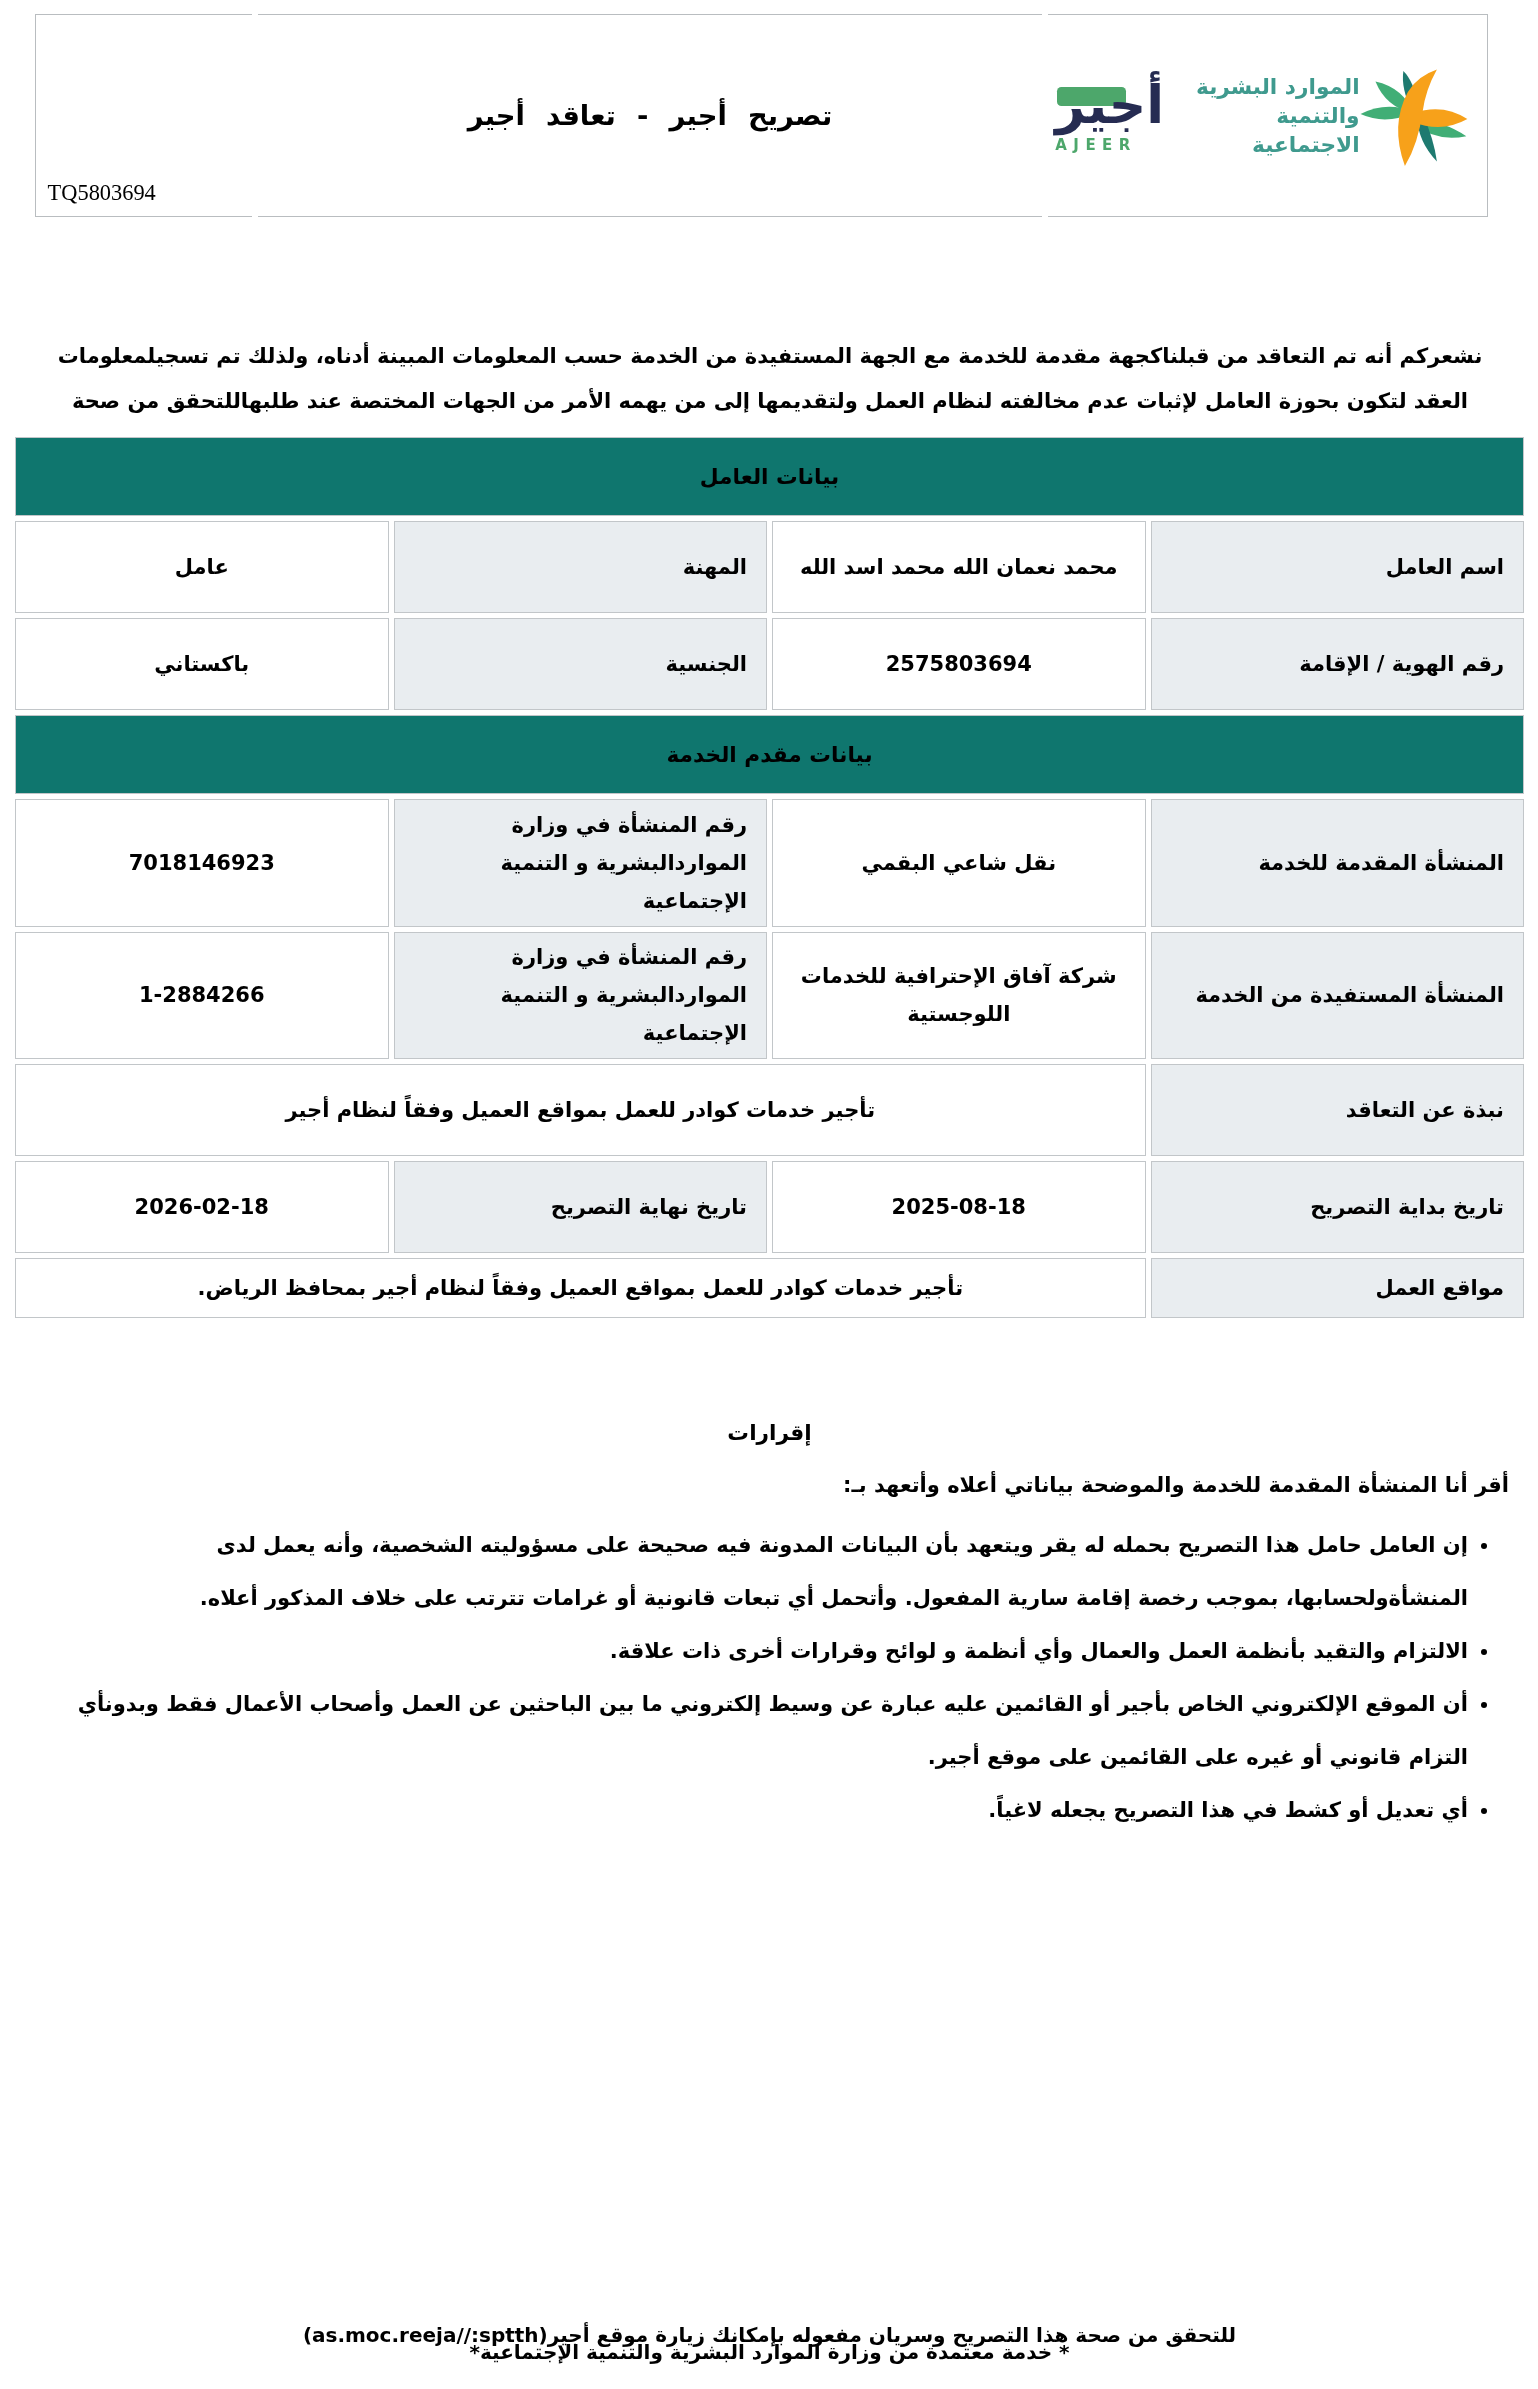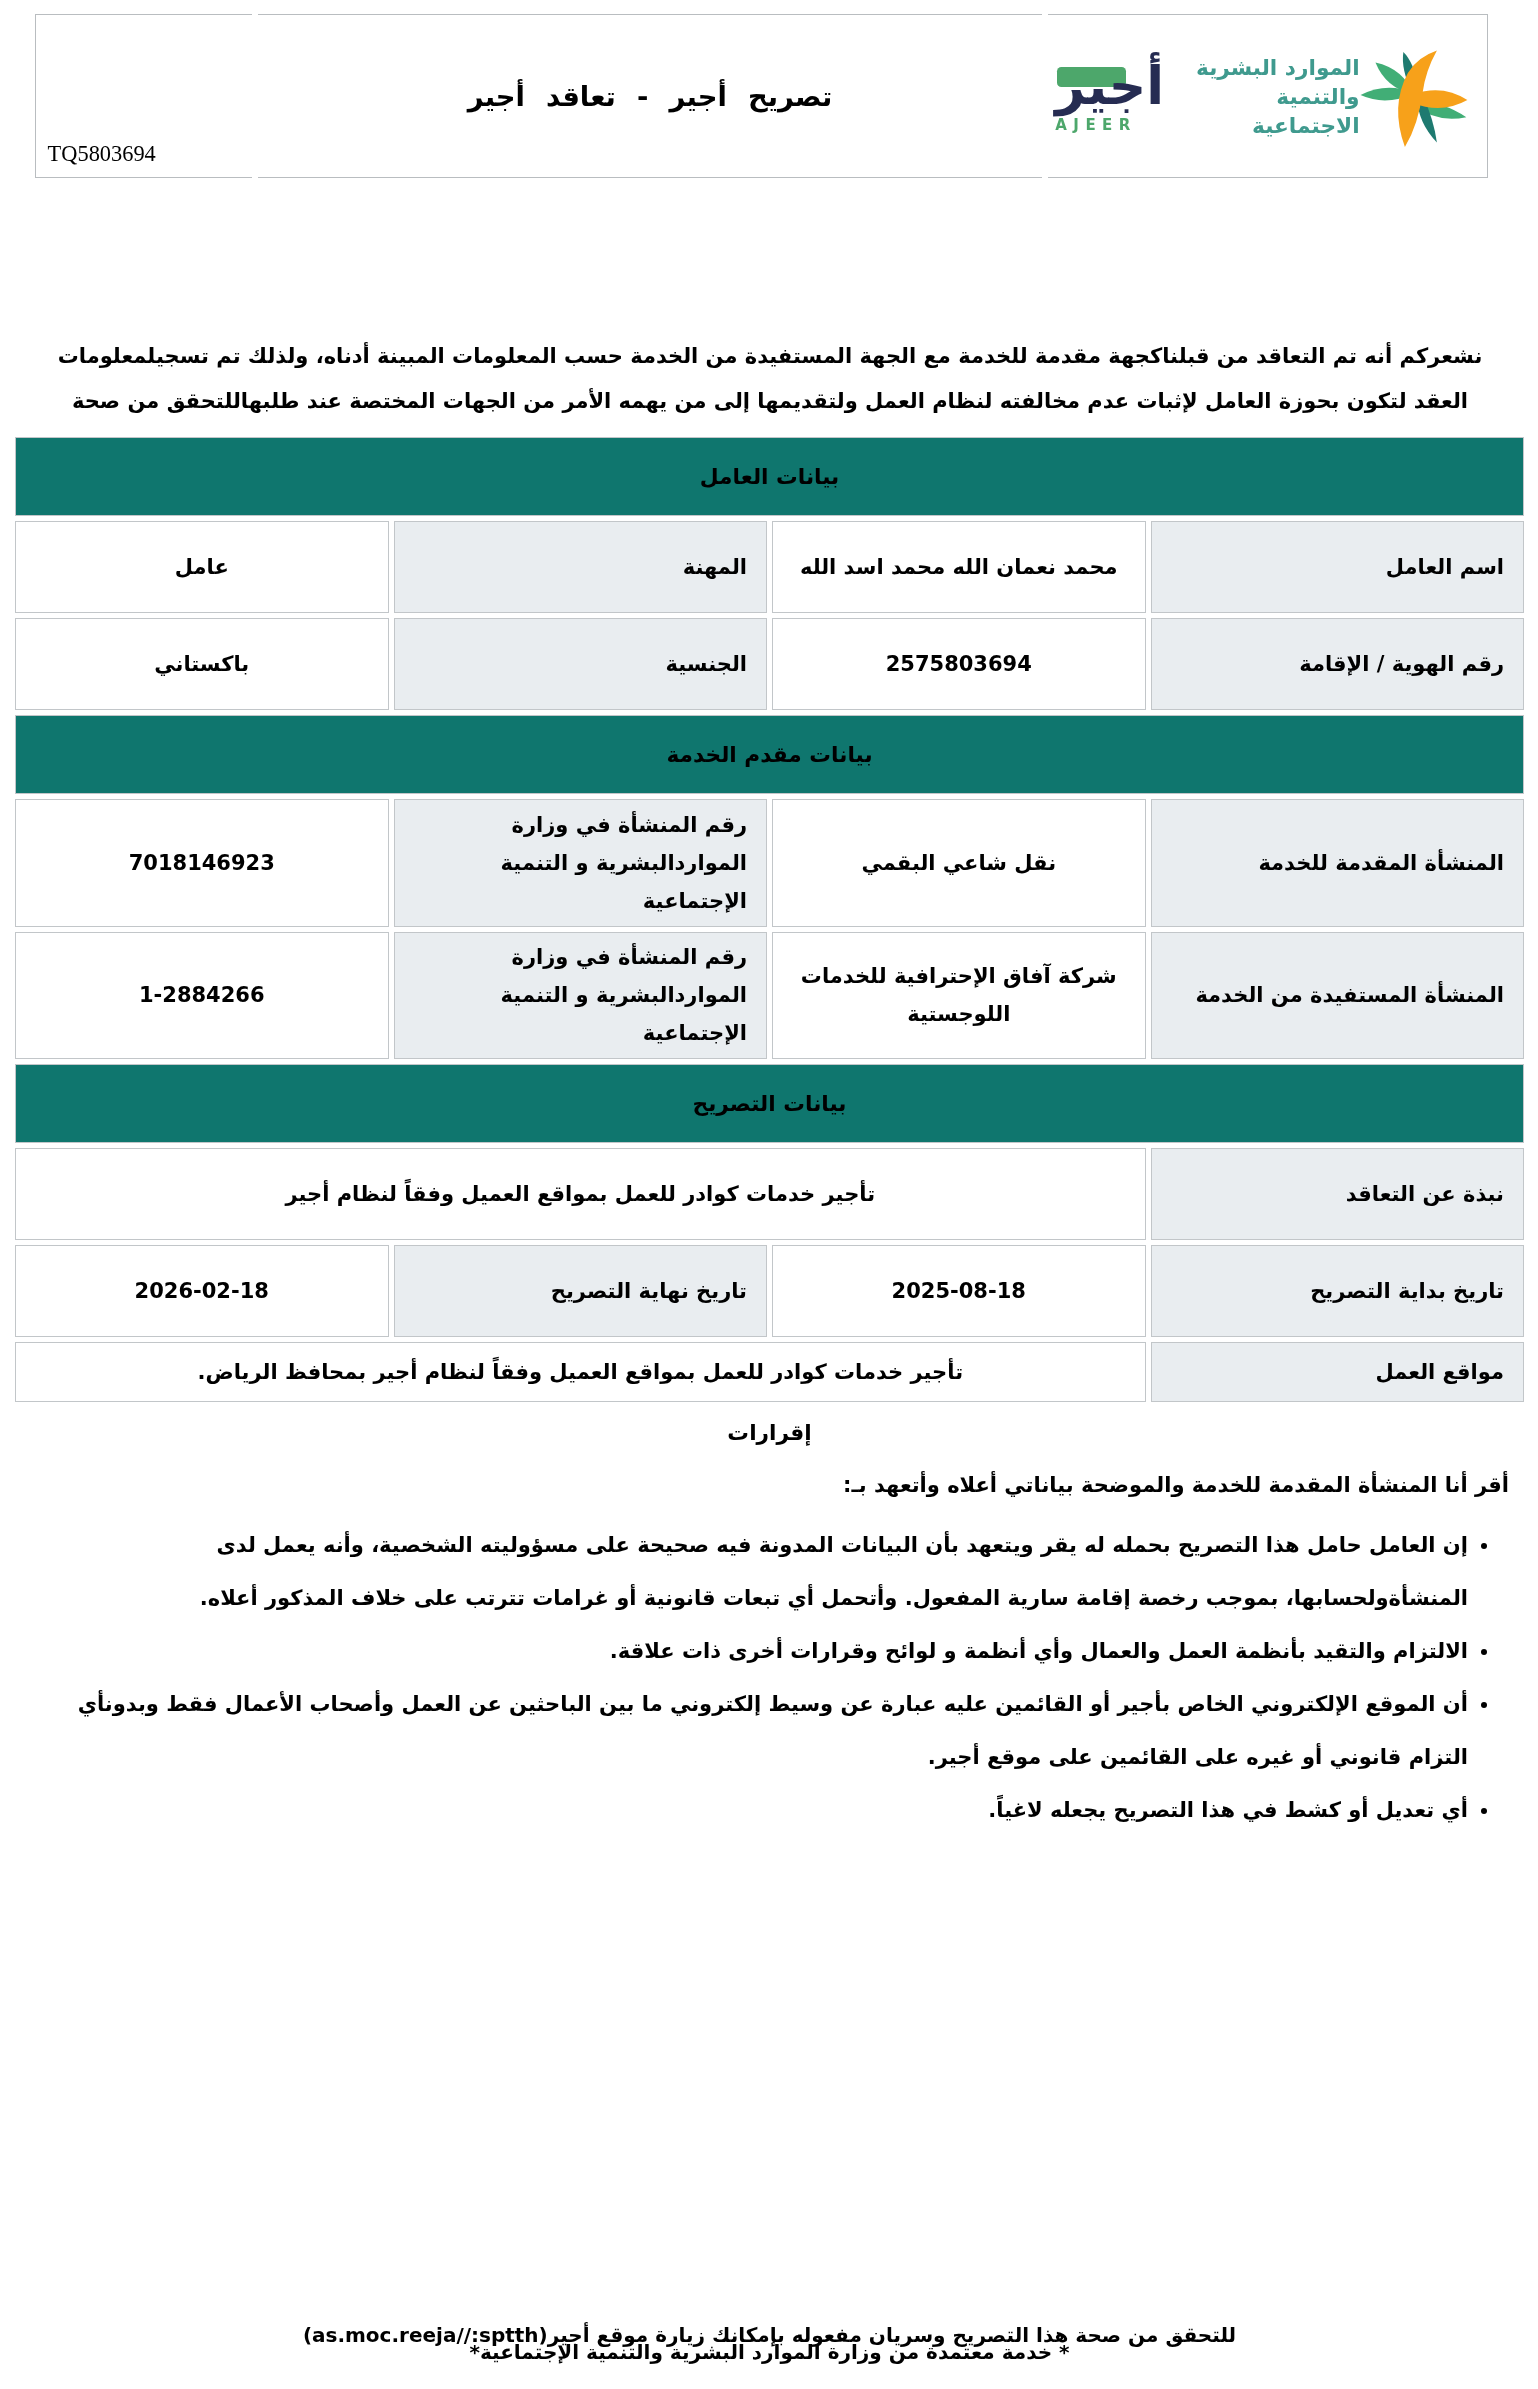--- a/index.html
+++ b/index.html
@@ -11,21 +11,21 @@
   }
 
   
   .header-table {
     position:absolute; top:14.4px; left:29px; width:1465px;
     border-collapse:separate; border-spacing:6.5px 0; direction:ltr;
     table-layout:fixed;
   }
   .header-table td {
     border-top:1.4px solid #b9bdc0; border-bottom:1.4px solid #b9bdc0;
-    height:164px; vertical-align:middle; background:#fff;
+    height:203px; vertical-align:middle; background:#fff;
   }
   .header-table td.cell-tq { border-left:1.4px solid #b9bdc0; vertical-align:bottom; }
   .header-table td.cell-logos { border-right:1.4px solid #b9bdc0; }
   .tq-number {
     font-family:"Liberation Serif","DejaVu Serif",serif;
     font-size:22.4px; direction:ltr; text-align:left;
     padding:0 0 10px 11.6px; display:block;
   }
   .doc-title {
     text-align:center; font-size:27.4px; font-weight:700; word-spacing:11.6px;
@@ -189,23 +189,20 @@
     <td class="val">7018146923</td>
   </tr>
 
   <tr class="r-tall">
     <td class="lbl">المنشأة المستفيدة من الخدمة</td>
     <td class="val">شركة آفاق الإحترافية للخدمات اللوجستية</td>
     <td class="lbl">رقم المنشأة في وزارة المواردالبشرية و التنمية الإجتماعية</td>
     <td class="val">1-2884266</td>
   </tr>
 
-  <tr>
-    <td class="band" colspan="4">بيانات التصريح</td>
-  </tr>
   <tr class="r-simple">
     <td class="lbl">نبذة عن التعاقد</td>
     <td class="val" colspan="3">تأجير خدمات كوادر للعمل بمواقع العميل وفقاً لنظام أجير</td>
   </tr>
   <tr class="r-simple">
     <td class="lbl">تاريخ بداية التصريح</td>
     <td class="val">2025-08-18</td>
     <td class="lbl">تاريخ نهاية التصريح</td>
     <td class="val">2026-02-18</td>
   </tr>

